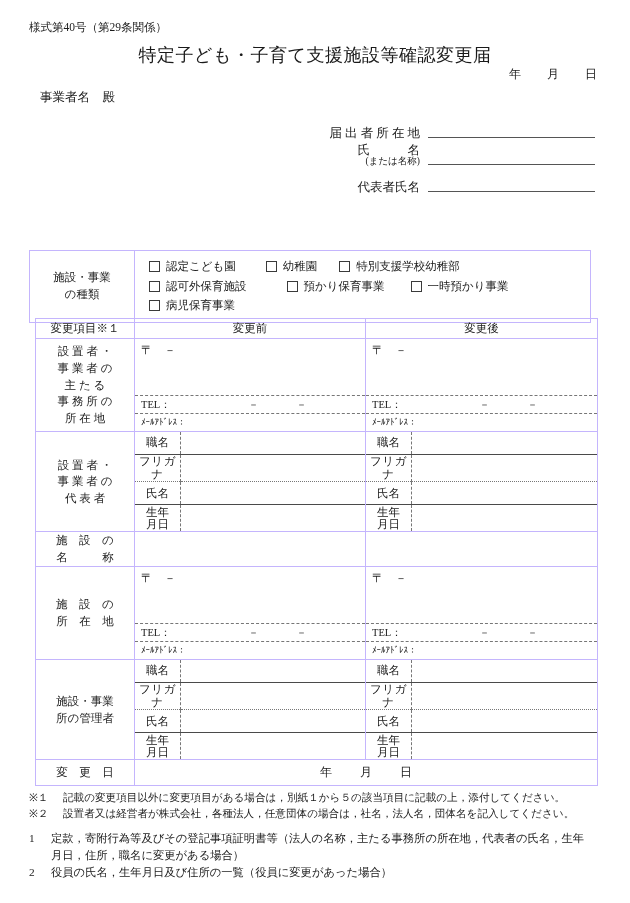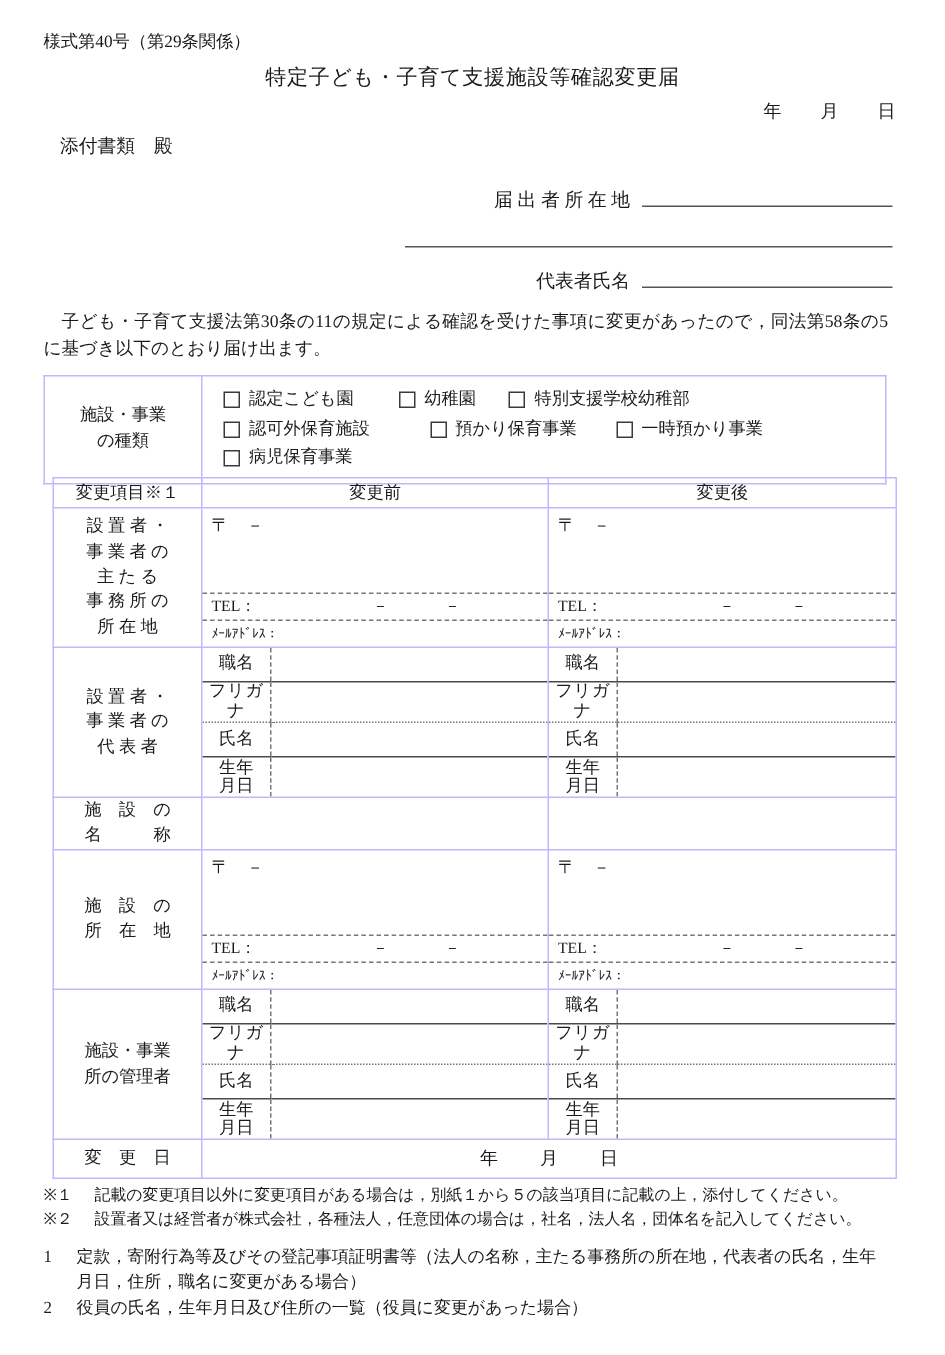--- a/index.html
+++ b/index.html
@@ -31,21 +31,21 @@
     font-size: 11.5px;
     letter-spacing: 0px;
     white-space: nowrap;
   }
   .doc-title {
     position: absolute;
     left: 0;
     top: 43px;
     width: 630px;
     text-align: center;
-    font-size: 14px;
+    font-size: 18px;
     letter-spacing: 0.5px;
     white-space: nowrap;
   }
   .date-line {
     position: absolute;
     right: 33px;
     top: 66px;
     font-size: 12px;
     white-space: nowrap;
   }
@@ -293,37 +293,40 @@
 <div class="page">
 
   <div class="form-no">様式第40号（第29条関係）</div>
 
   <div class="doc-title">特定子ども・子育て支援施設等確認変更届</div>
 
   <div class="date-line">
     <span>年</span><span class="gap"></span><span>月</span><span class="gap"></span><span>日</span>
   </div>
 
-  <div class="addressee">添付書類　殿</div>
+  <div class="addressee">事業者名　殿</div>
 
   <div class="submitter-block">
     <div class="sub-row">
       <div class="sub-label">届 出 者 所 在 地</div>
       <div class="sub-rule"></div>
     </div>
     <div class="sub-row">
+      <div class="sub-label">
+        <span>氏　　　名</span>
+        <span class="small">(または名称)</span>
+      </div>
       <div class="sub-rule"></div>
     </div>
     <div class="sub-row">
       <div class="sub-label">代表者氏名</div>
       <div class="sub-rule"></div>
     </div>
   </div>
 
-  <div class="intro">子ども・子育て支援法第30条の11の規定による確認を受けた事項に変更があったので，同法第58条の5に基づき以下のとおり届け出ます。</div>
 
   <table class="tbl" id="kind-table">
     <tbody>
         <tr>
       <td class="kind-label">
         <span>施設・事業</span><br>
         <span>の種類</span>
       </td>
       <td class="kind-body">
         <div class="cb-row">

